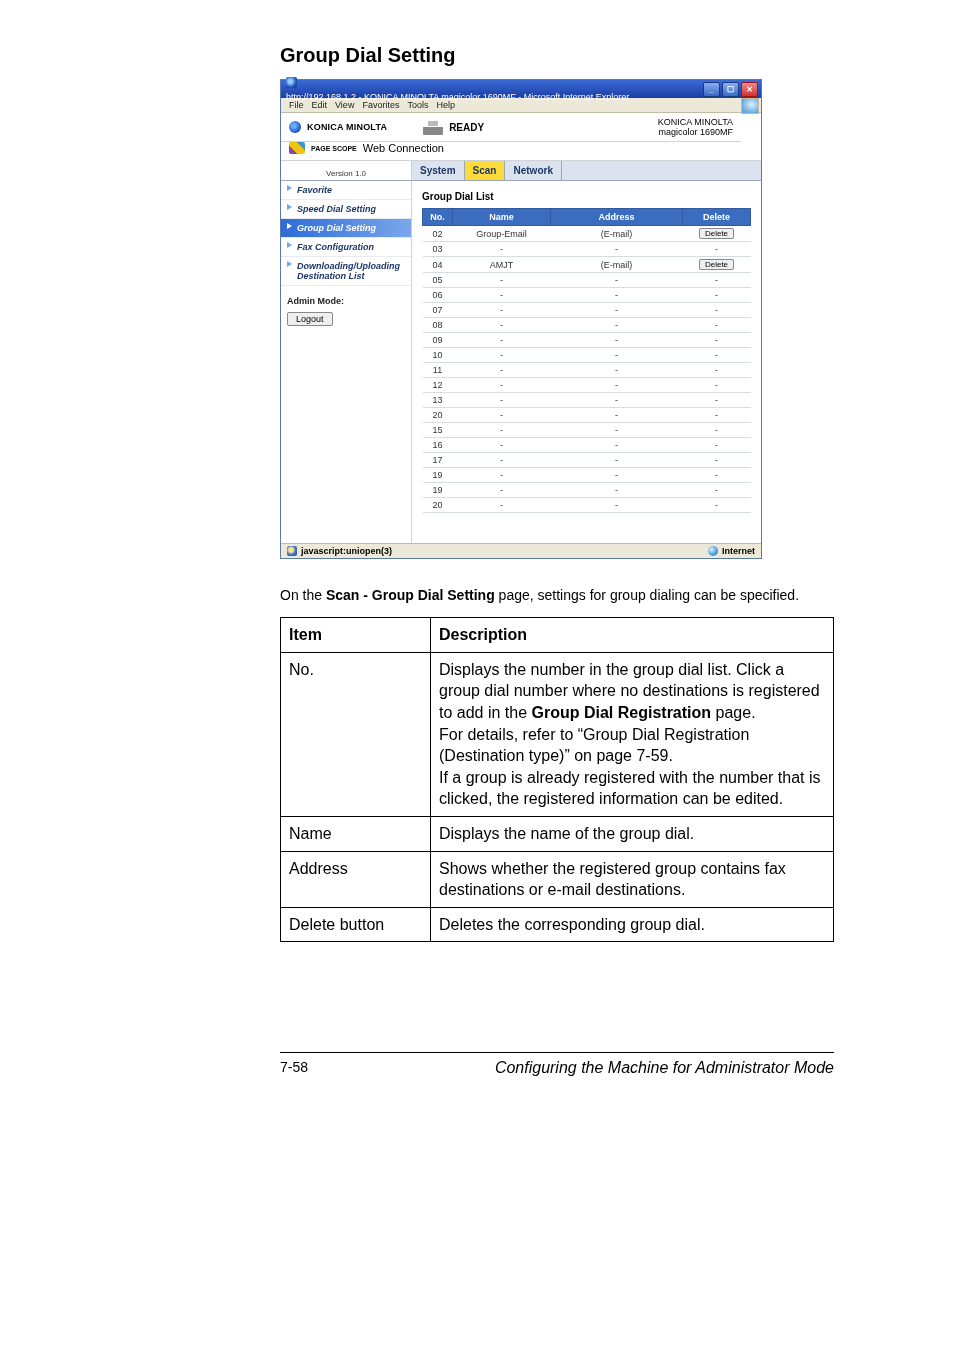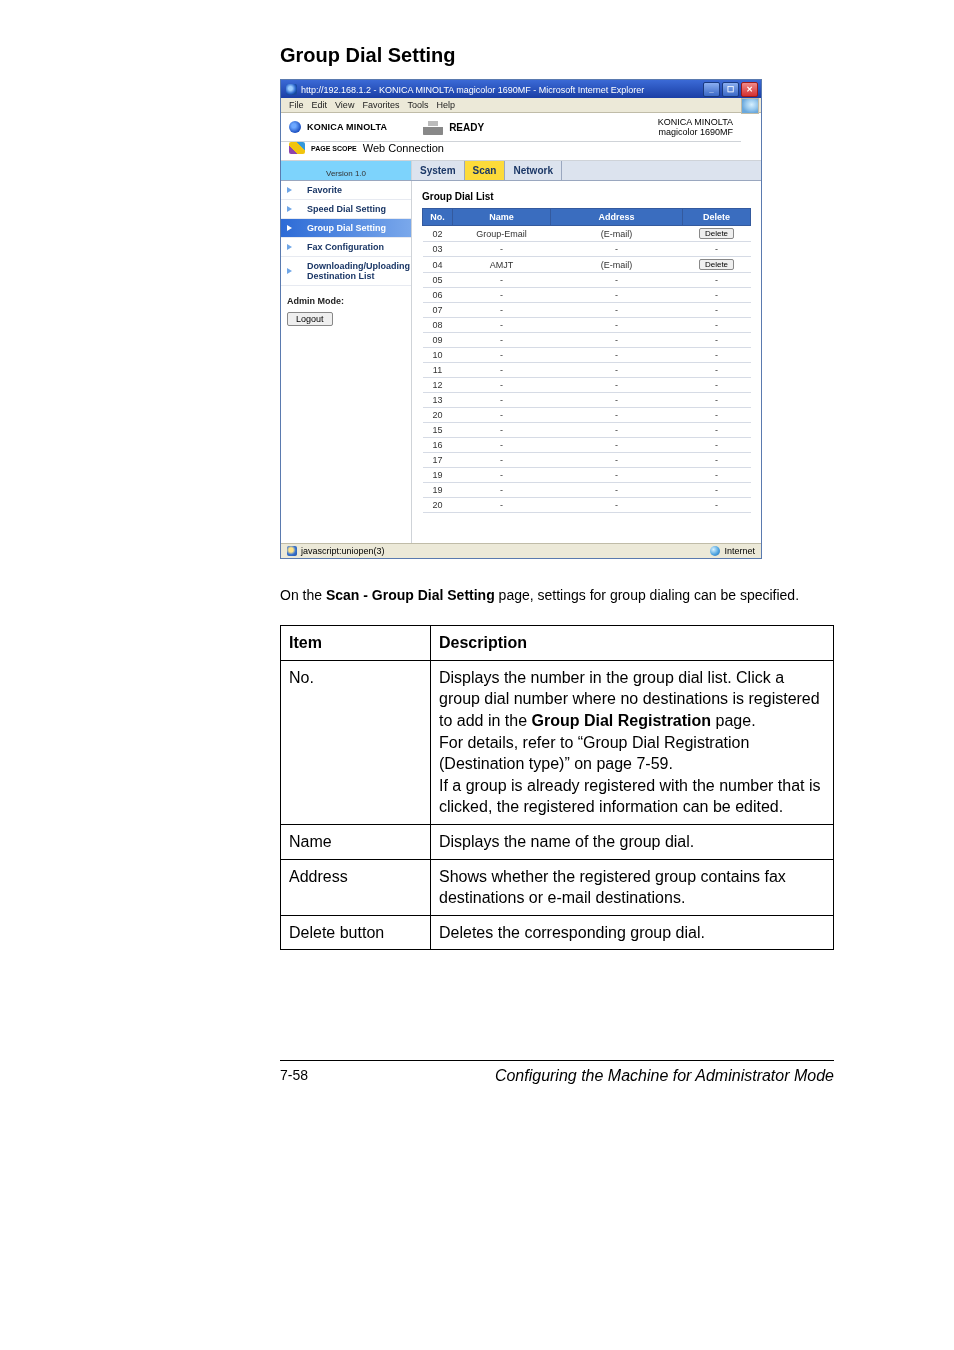--- a/index.html
+++ b/index.html
@@ -29,21 +29,21 @@
   .titlebar {
     background: linear-gradient(to bottom, #3b6ad6, #1a3ea5);
     color: #fff;
     display: flex;
     align-items: center;
     justify-content: space-between;
     height: 18px;
     padding: 0 3px 0 5px;
     font-size: 9px;
   }
-  .titlebar-left { display: flex; align-items: flex-end; gap: 4px; }
+  .titlebar-left { display: flex; align-items: flex-start; gap: 4px; flex-direction: column; }
   .titlebar-ie {
     width: 11px; height: 11px;
     background: radial-gradient(circle at 40% 40%, #9cf 20%, #2a66cc 55%, #184a9e 70%);
     border-radius: 2px;
   }
   .winbtns { display: flex; gap: 2px; }
   .winbtn {
     width: 15px; height: 13px;
     background: linear-gradient(to bottom, #8aaef0, #3a68c6);
     border: 1px solid #1a3a80; border-radius: 2px;
@@ -106,21 +106,21 @@
   }
   .webconn-text { font-size: 11px; }
   .tabs-row {
     display: flex;
     align-items: stretch;
     background: #dce3ee;
     border-bottom: 1px solid #9aa7bf;
   }
   .tabs-row .left-spacer {
     width: 130px;
-    background: #7dd3fc;
+    background: #ffffff;
     border-right: 1px solid #cfd3d8;
     display: flex; align-items: flex-end; justify-content: center;
     font-size: 8px; color: #333; padding-bottom: 2px;
   }
   .tab {
     padding: 4px 8px;
     font-size: 10px;
     font-weight: bold;
     border-right: 1px solid #9aa7bf;
     color: #1b3766;
@@ -132,27 +132,27 @@
   }
   .body-row { display: flex; }
   .sidebar {
     width: 130px;
     border-right: 1px solid #cfd3d8;
     background: #fff;
     padding-bottom: 20px;
   }
   .sb-item {
     display: flex;
-    align-items: center;
-    gap: 15px;
+    gap: 5px;
     padding: 4px 6px;
     font-size: 9px;
     color: #1b3766;
     font-weight: bold;
     border-bottom: 1px solid #e7eaf1;
+    font-style: italic;
   }
   .sb-item .arrow {
     width: 0; height: 0;
     border-top: 3px solid transparent;
     border-bottom: 3px solid transparent;
     border-left: 5px solid #6fa6e7;
   }
   .sb-item.active {
     background: linear-gradient(to right, #2d6bd6, #7aa8eb);
     color: #fff;
@@ -209,33 +209,33 @@
   }
   .statusbar {
     display: flex;
     align-items: center;
     justify-content: space-between;
     background: #ece9d8;
     border-top: 1px solid #c0bca8;
     font-size: 9px;
     padding: 2px 6px;
   }
-  .statusbar .left { display: flex; align-items: flex-end; gap: 4px; }
+  .statusbar .left { display: flex; align-items: flex-end; gap: 4px; font-weight: bold; }
   .statusbar .globe {
     width: 10px; height: 10px; border-radius: 50%;
     background: radial-gradient(circle at 35% 35%, #d8f2ff, #4fa4e0 55%, #2a6aa8);
   }
   .statusbar .ie-small {
     width: 10px; height: 10px;
     background: radial-gradient(circle at 40% 40%, #ffe48a 25%, #3a74cf 55%, #2050a0);
     border-radius: 2px;
   }
 
   .caption {
-    margin: 26px 0 20px 0;
+    margin: 26px 0 12px 0;
     font-size: 14px;
     line-height: 1.45;
   }
   table.desc {
     border-collapse: collapse;
     width: 100%;
     font-size: 16px;
   }
   table.desc th, table.desc td {
     border: 1px solid #000;

